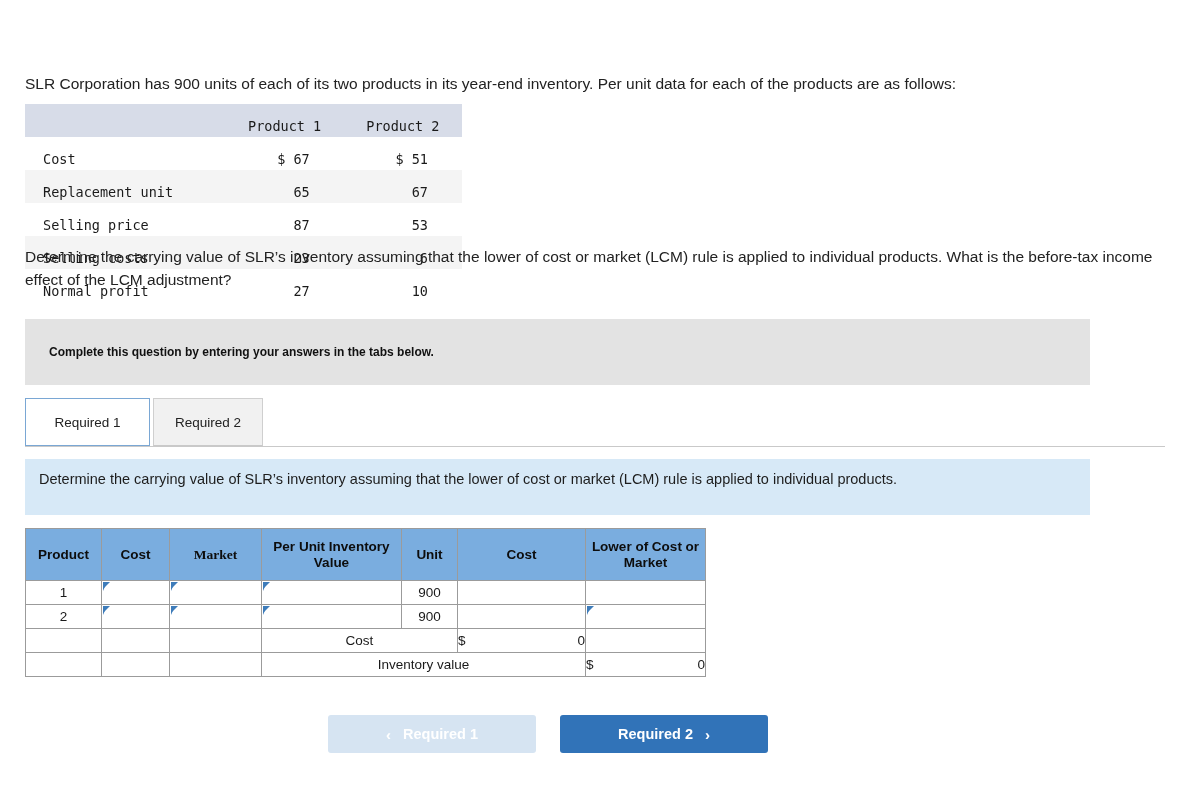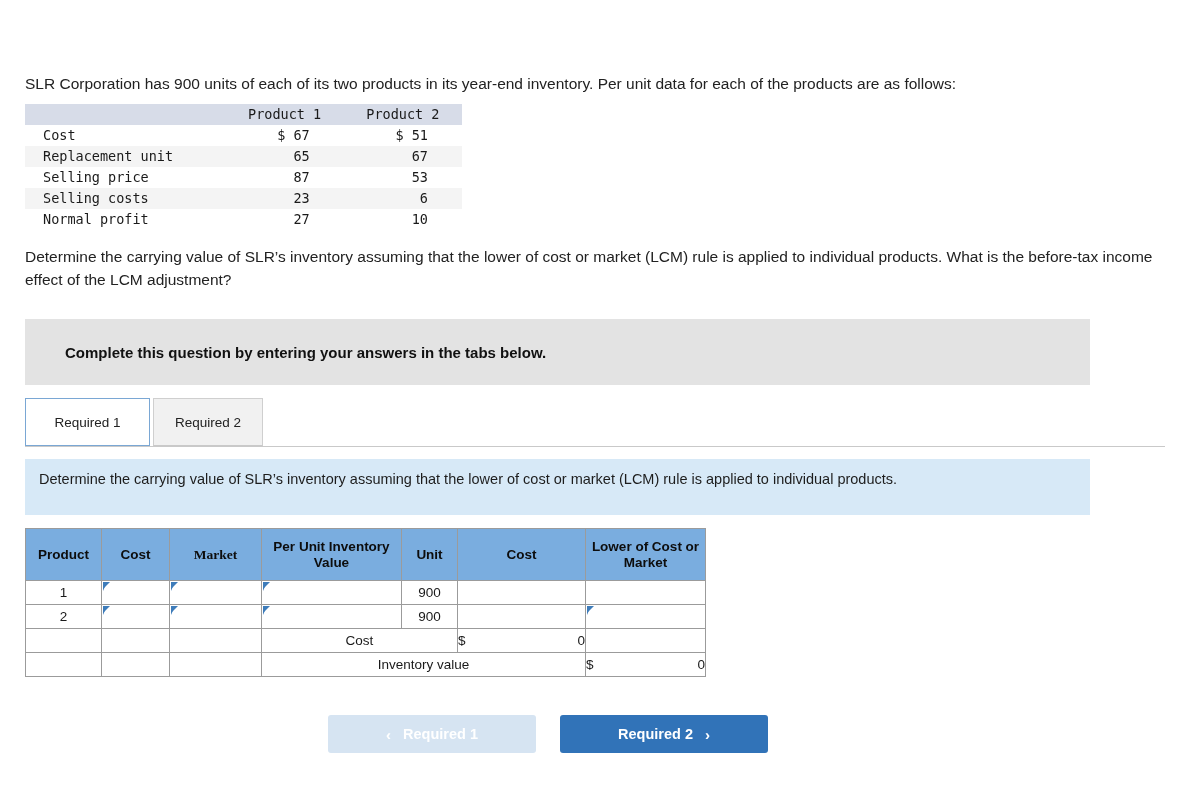--- a/index.html
+++ b/index.html
@@ -30,21 +30,21 @@
   #data-table {
     position: absolute;
     left: 25px; top: 104px;
     width: 437px;
     border-collapse: collapse;
     font-family: "DejaVu Sans Mono", "Liberation Mono", monospace;
     font-size: 13.5px;
     color: #1a1a1a;
   }
   #data-table th, #data-table td {
-    padding: 2px 6px 3px 6px;
+    padding: 14px 6px 3px 6px;
     border: none;
     height: 20px;
     white-space: nowrap;
   }
   #data-table thead th { background: #d7dce8; font-weight: normal; }
   #data-table thead th.dt-blank { width: 200px; }
   #data-table th.dt-prod { text-align: center; width: 118px; }
   #data-table tbody tr:nth-child(odd) { background: #ffffff; }
   #data-table tbody tr:nth-child(even) { background: #f4f4f4; }
   #data-table td.dt-label { text-align: left; padding-left: 18px; }
@@ -52,22 +52,22 @@
 
   
   #grey-banner {
     position: absolute;
     left: 25px; top: 319px;
     width: 1065px; height: 66px;
     background: #e3e3e3;
     display: flex; align-items: center;
   }
   #grey-banner-text {
-    margin-left: 40px;
-    font-size: 15px;
+    margin-left: 24px;
+    font-size: 12px;
     font-weight: bold;
     color: #111;
   }
 
   
   #tabbar {
     position: absolute;
     left: 25px; top: 398px;
     width: 1140px; height: 49px;
     border-bottom: 1px solid #c9c9c9;

